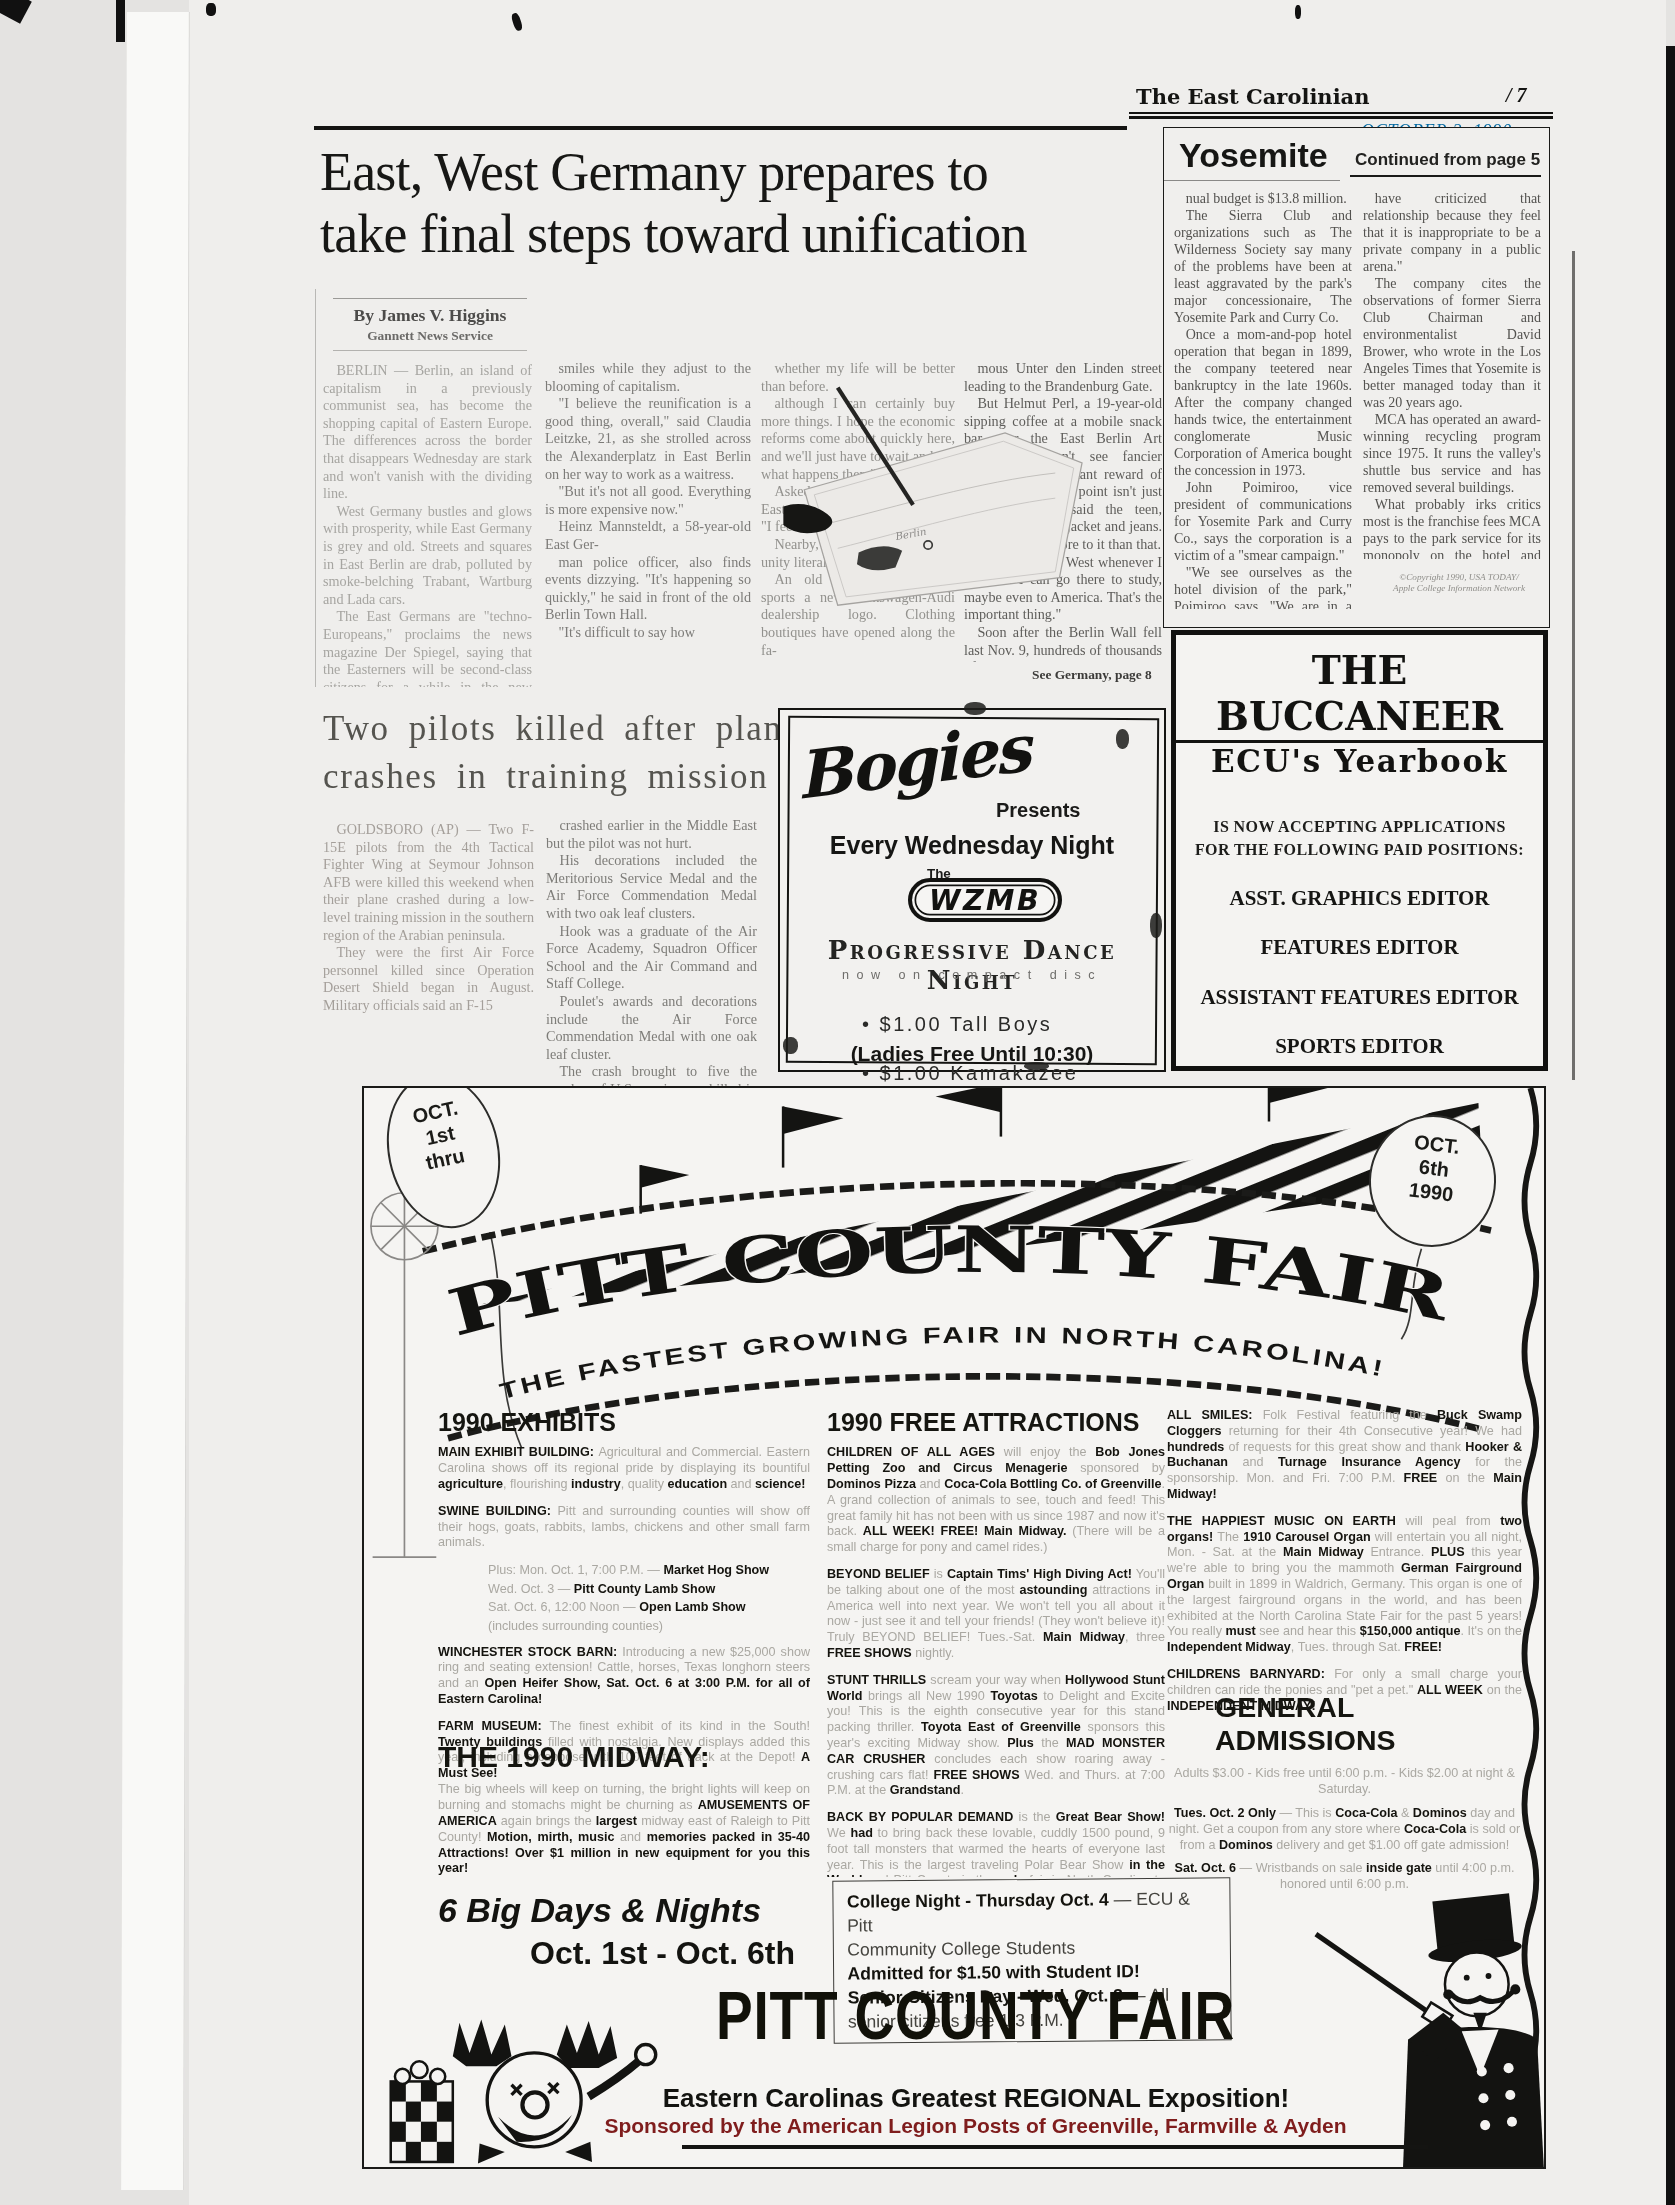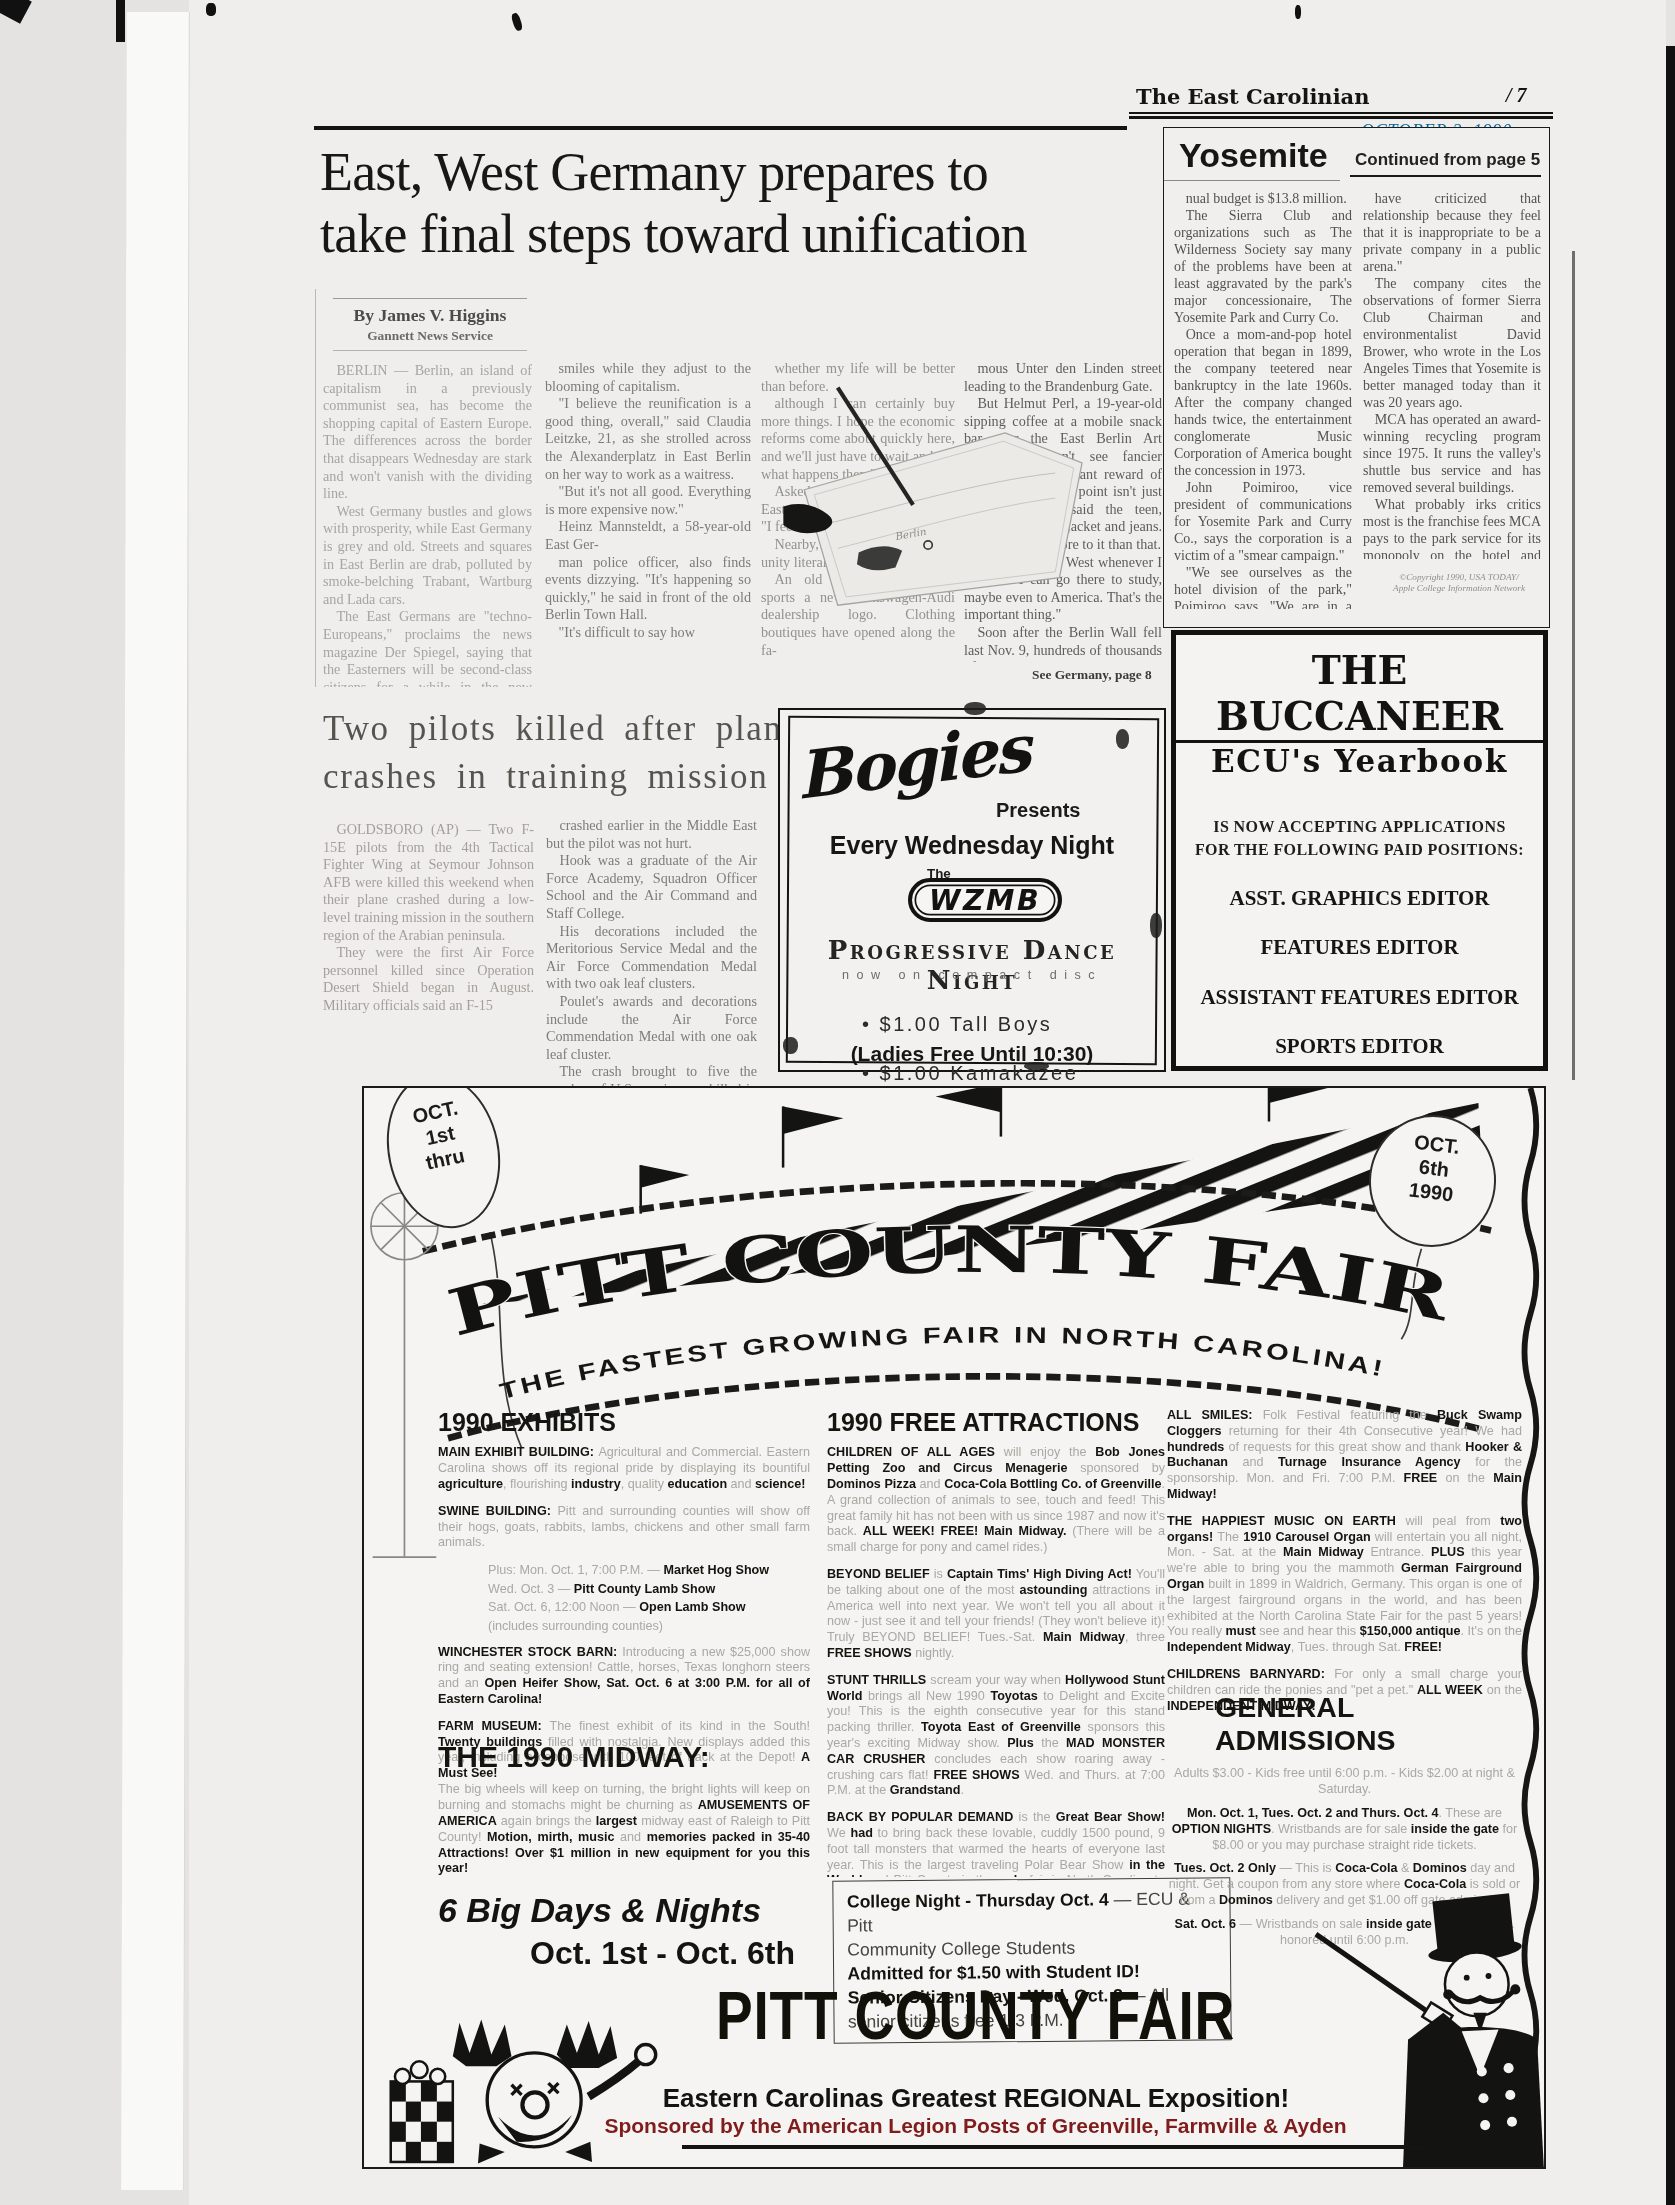--- a/index.html
+++ b/index.html
@@ -166,22 +166,22 @@
 </div>
 
 <div class="abs headline2" style="left:323px;top:709px;">Two pilots killed after plane</div>
 <div class="abs headline2" style="left:323px;top:757px;">crashes in training mission</div>
 <div class="abs news p1" style="left:323px;top:821px;width:211px;height:276px;">
     <p class="para">GOLDSBORO (AP) — Two F-15E pilots from the 4th Tactical Fighter Wing at Seymour Johnson AFB were killed this weekend when their plane crashed during a low-level training mission in the southern region of the Arabian peninsula.</p>
     <p class="para">They were the first Air Force personnel killed since Operation Desert Shield began in August. Military officials said an F-15</p>
   </div>
 <div class="abs news p2" style="left:546px;top:817px;width:211px;height:281px;">
     <p class="para">crashed earlier in the Middle East but the pilot was not hurt.</p>
+    <p class="para">His decorations included the Meritorious Service Medal and the Air Force Commendation Medal with two oak leaf clusters.</p>
     <p class="para">Hook was a graduate of the Air Force Academy, Squadron Officer School and the Air Command and Staff College.</p>
-    <p class="para">His decorations included the Meritorious Service Medal and the Air Force Commendation Medal with two oak leaf clusters.</p>
     <p class="para">Poulet's awards and decorations include the Air Force Commendation Medal with one oak leaf cluster.</p>
     <p class="para">The crash brought to five the number of U.S. servicemen killed in Saudi Arabia during operation Desert Shield.</p>
   </div>
 
 <div class="abs bog-box" style="left:778px;top:708px;width:384px;height:360px;">
   <div class="abs bog-inner" style="left:6.7px;top:6.7px;right:6.7px;bottom:6.7px;"></div>
   <div class="abs bog-logo" style="left:22px;top:13.4px;">Bogies</div>
   <div class="abs bog-presents" style="left:216px;top:89px;">Presents</div>
   <div class="abs bog-ewn" style="left:0;top:121px;width:100%;">Every Wednesday Night</div>
   <div class="abs bog-the" style="left:147px;top:156px;">The</div>
@@ -324,21 +324,20 @@
     <div>
         <p class="fp"><span class="seg-b">ALL SMILES: </span><span class="seg-f">Folk Festival featuring the </span><span class="seg-b">Buck Swamp Cloggers</span><span class="seg-f"> returning for their 4th Consecutive year! We had </span><span class="seg-b">hundreds</span><span class="seg-f"> of requests for this great show and thank </span><span class="seg-b">Hooker &amp; Buchanan</span><span class="seg-f"> and </span><span class="seg-b">Turnage Insurance Agency</span><span class="seg-f"> for the sponsorship. Mon. and Fri. 7:00 P.M. </span><span class="seg-b">FREE</span><span class="seg-f"> on the </span><span class="seg-b">Main Midway!</span></p>
         <p class="fp"><span class="seg-b">THE HAPPIEST MUSIC ON EARTH </span><span class="seg-f">will peal from </span><span class="seg-b">two organs!</span><span class="seg-f"> The </span><span class="seg-b">1910 Carousel Organ</span><span class="seg-f"> will entertain you all night, Mon. - Sat. at the </span><span class="seg-b">Main Midway</span><span class="seg-f"> Entrance. </span><span class="seg-b">PLUS</span><span class="seg-f"> this year we're able to bring you the mammoth </span><span class="seg-b">German Fairground Organ</span><span class="seg-f"> built in 1899 in Waldrich, Germany. This organ is one of the largest fairground organs in the world, and has been exhibited at the North Carolina State Fair for the past 5 years! You really </span><span class="seg-b">must</span><span class="seg-f"> see and hear this </span><span class="seg-b">$150,000 antique</span><span class="seg-f">. It's on the </span><span class="seg-b">Independent Midway</span><span class="seg-f">, Tues. through Sat. </span><span class="seg-b">FREE!</span></p>
         <p class="fp"><span class="seg-b">CHILDRENS BARNYARD: </span><span class="seg-f">For only a small charge your children can ride the ponies and "pet a pet." </span><span class="seg-b">ALL WEEK</span><span class="seg-f"> on the </span><span class="seg-b">INDEPENDENT MIDWAY!</span></p>
       </div>
   </div>
   <div class="abs" style="left:803px;top:603px;width:355px;height:209px;">
     <div class="fh" style="font-size:28.5px;margin-left:48px;">GENERAL ADMISSIONS</div>
     <div>
         <p class="ap"><span class="seg-f">Adults $3.00 - Kids free until 6:00 p.m. - Kids $2.00 at night &amp; Saturday.</span></p>
-        <p class="ap"><span class="seg-b">Mon. Oct. 1, Tues. Oct. 2 and Thurs. Oct. 4</span><span class="seg-f">. These are </span><span class="seg-b">OPTION NIGHTS</span><span class="seg-f">. Wristbands are for sale </span><span class="seg-b">inside the gate</span><span class="seg-f"> for $8.00 or you may purchase straight ride tickets.</span></p>
         <p class="ap"><span class="seg-b">Tues. Oct. 2 Only</span><span class="seg-f"> — This is </span><span class="seg-b">Coca-Cola</span><span class="seg-f"> &amp; </span><span class="seg-b">Dominos</span><span class="seg-f"> day and night. Get a coupon from any store where </span><span class="seg-b">Coca-Cola</span><span class="seg-f"> is sold or from a </span><span class="seg-b">Dominos</span><span class="seg-f"> delivery and get $1.00 off gate admission!</span></p>
         <p class="ap"><span class="seg-b">Sat. Oct. 6</span><span class="seg-f"> — Wristbands on sale </span><span class="seg-b">inside gate</span><span class="seg-f"> until 4:00 p.m. honored until 6:00 p.m.</span></p>
       </div>
   </div>
 
   <svg class="abs" style="left:15px;top:928px;" width="369" height="151" viewBox="0 0 440 180">
     <polygon points="88,48 96,8 108,44 122,4 134,46 150,10 158,48 140,60 104,60" fill="#131311"></polygon>
     <polygon points="212,46 224,10 236,44 250,6 262,46 276,12 284,50 262,62 226,62" fill="#131311"></polygon>
     <circle cx="185" cy="100" r="56" fill="#f5f4f2" stroke="#131311" stroke-width="4"></circle>
     <line x1="158" y1="82" x2="170" y2="94" stroke="#131311" stroke-width="4"></line>

